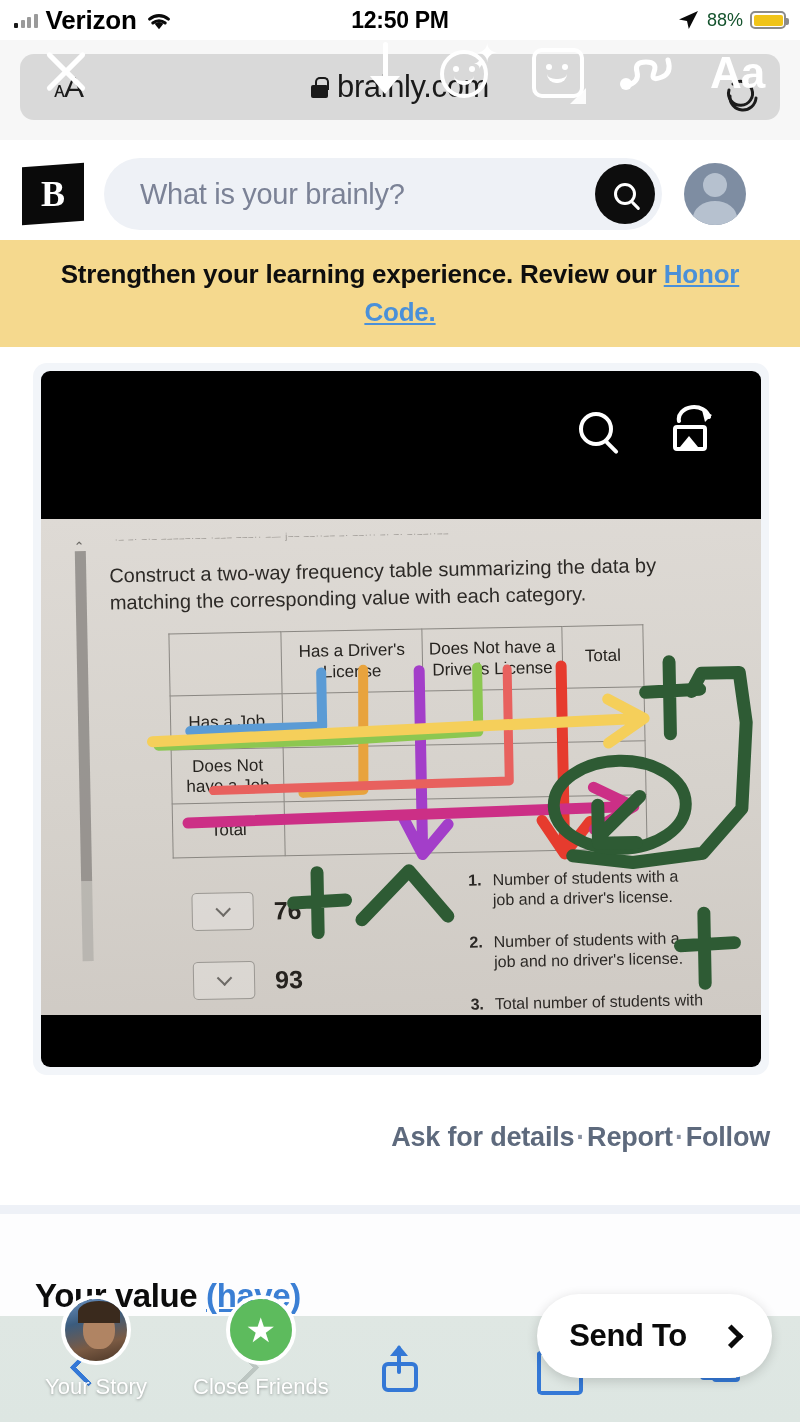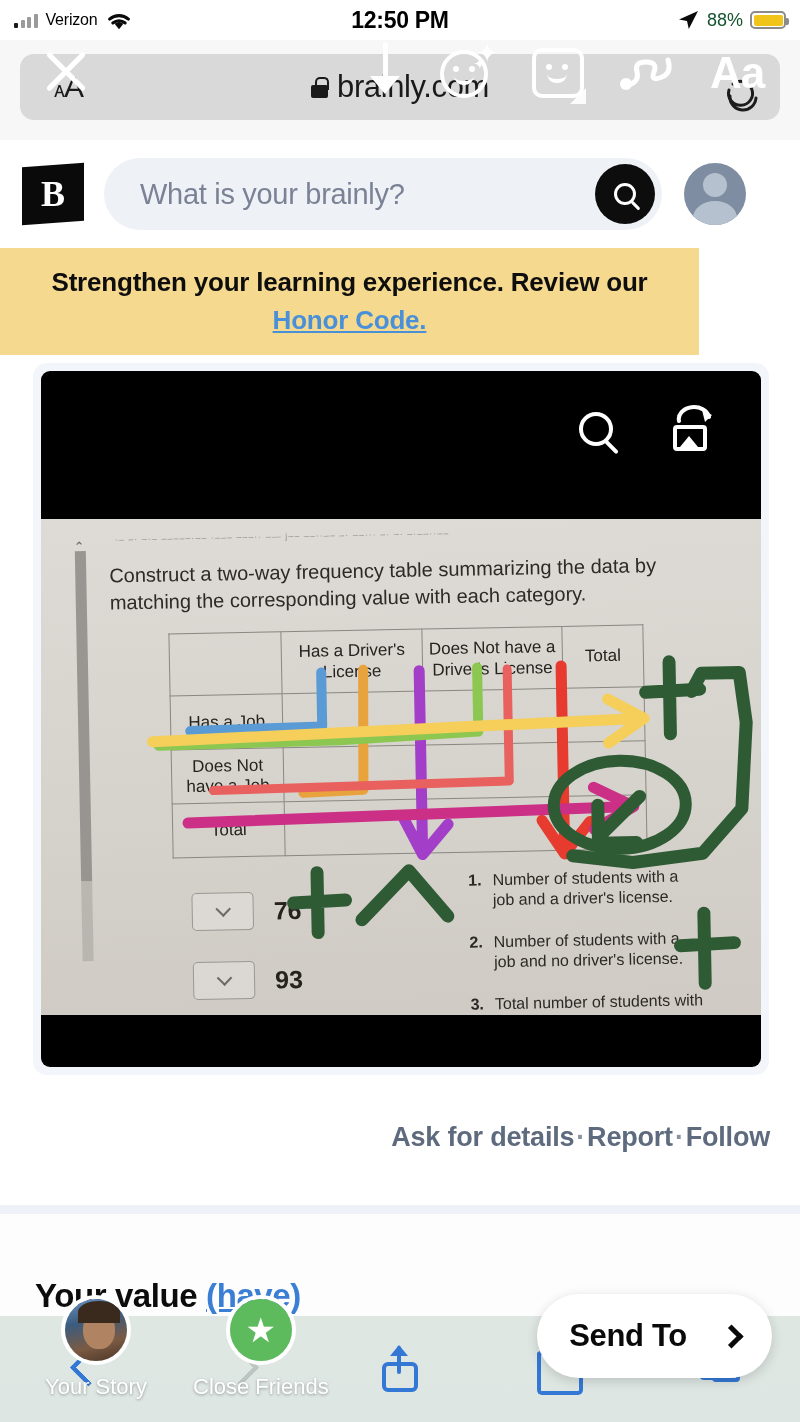--- a/index.html
+++ b/index.html
@@ -16,21 +16,21 @@
     position:absolute; top:0; left:0; width:800px; height:40px;
     display:flex; align-items:center; background:#ffffff; z-index:5;
   }
   .sb-left{ display:flex; align-items:center; gap:8px; padding-left:14px; width:300px; }
   .bars{ display:flex; align-items:flex-end; gap:2.5px; height:16px; }
   .bars i{ display:block; width:4px; background:#9a9a9a; border-radius:1px; }
   .bars i:nth-child(1){height:5px;background:#1a1a1a}
   .bars i:nth-child(2){height:8px;}
   .bars i:nth-child(3){height:11px;}
   .bars i:nth-child(4){height:14px;}
-  .carrier{ font-size:16px; font-weight:400; color:#000; letter-spacing:-.2px; }
+  .carrier{ font-size:26px; font-weight:700; color:#000; letter-spacing:-.2px; }
   .sb-center{ flex:1; text-align:center; font-size:23px; font-weight:600; color:#000; letter-spacing:-.3px; }
   .sb-right{ width:300px; display:flex; align-items:center; justify-content:flex-end; gap:7px; padding-right:14px; }
   .pct{ font-size:18px; font-weight:500; color:#14532d; }
   .batt{ width:36px; height:18px; border:2px solid #8b8b8b; border-radius:5px; position:relative; padding:1.5px; }
   .batt::after{ content:""; position:absolute; right:-5px; top:5px; width:3px; height:7px; background:#8b8b8b; border-radius:0 2px 2px 0; }
   .batt span{ display:block; height:100%; background:#f0c419; border-radius:2px; }
 
   
   .urlbar-wrap{
     position:absolute; top:40px; left:0; width:800px; height:100px;
@@ -74,21 +74,21 @@
   .magn::after{ content:"";position:absolute;right:-8px;bottom:-5px;width:11px;height:3px;background:#fff;transform:rotate(45deg);border-radius:2px;}
   .avatar{
     margin-left:22px; width:62px; height:62px; border-radius:50%;
     background:#7e8da2; position:relative; overflow:hidden;
   }
   .avatar::before{ content:"";position:absolute;left:50%;top:10px;transform:translateX(-50%);width:24px;height:24px;border-radius:50%;background:#b6c1cf;}
   .avatar::after{ content:"";position:absolute;left:50%;bottom:-10px;transform:translateX(-50%);width:44px;height:34px;border-radius:50% 50% 0 0;background:#b6c1cf;}
 
   
   .honor{
-    position:absolute; top:248px; left:0; width:699px; height:107px;
+    position:absolute; top:240px; left:0; width:800px; height:107px;
     background:#f5d98e; display:flex; align-items:center; justify-content:center;
     text-align:center; z-index:3; padding:16px 22px;
   }
   .honor p{ font-size:26px; font-weight:700; color:#0e0e0e; line-height:1.45; letter-spacing:-.2px;}
   .honor a{ color:#4a90d9; text-decoration:underline; }
 
   
   .photocard{
     position:absolute; top:363px; left:33px; width:736px; height:712px;
     background:#f2f5f9; border-radius:14px; z-index:2; padding:8px;

